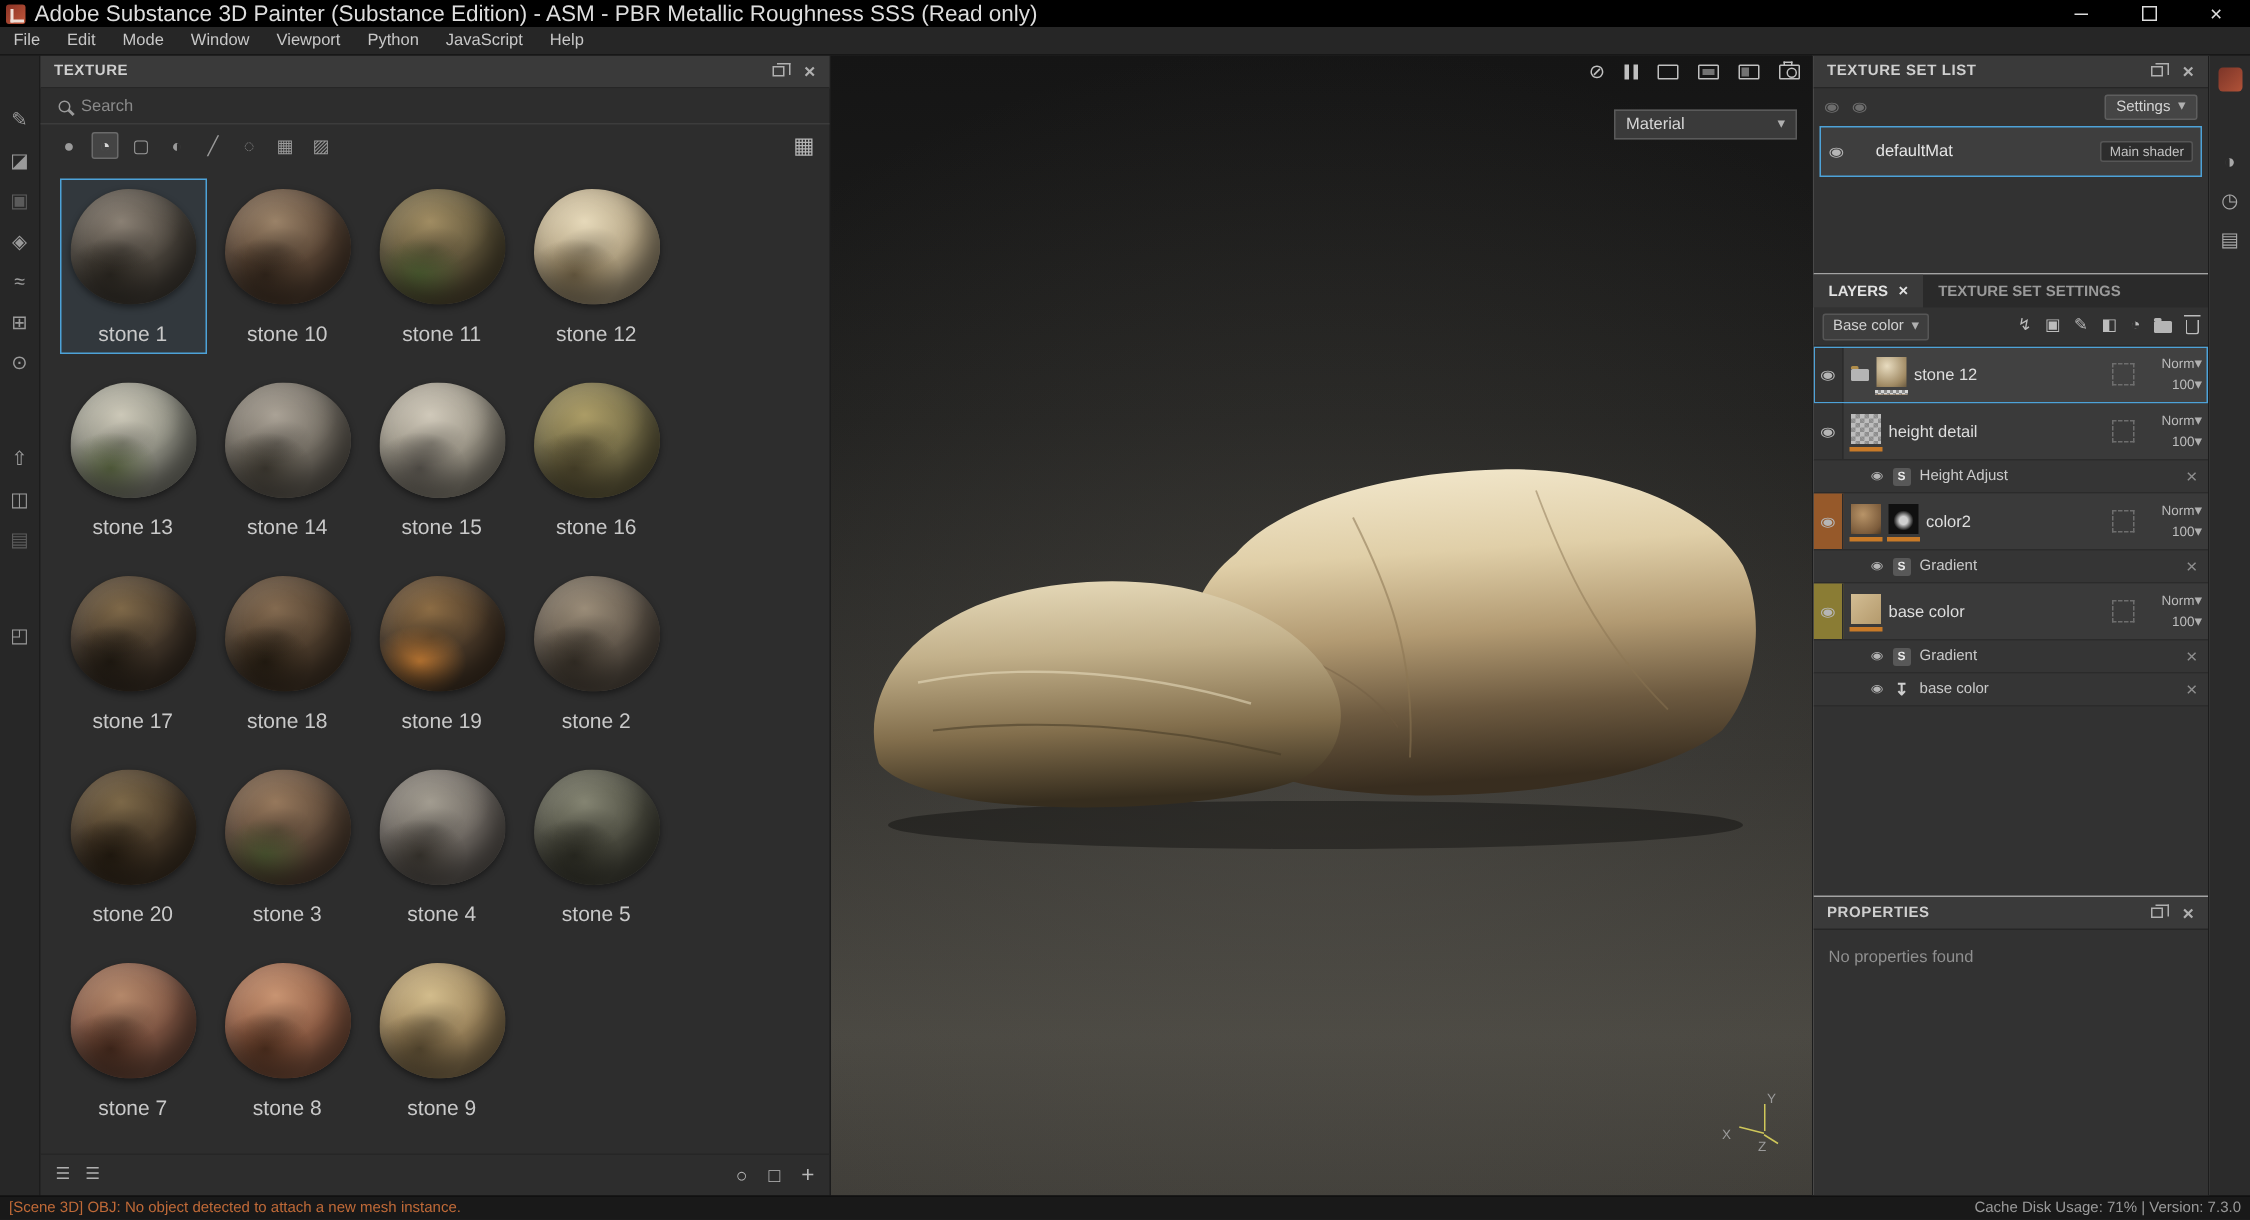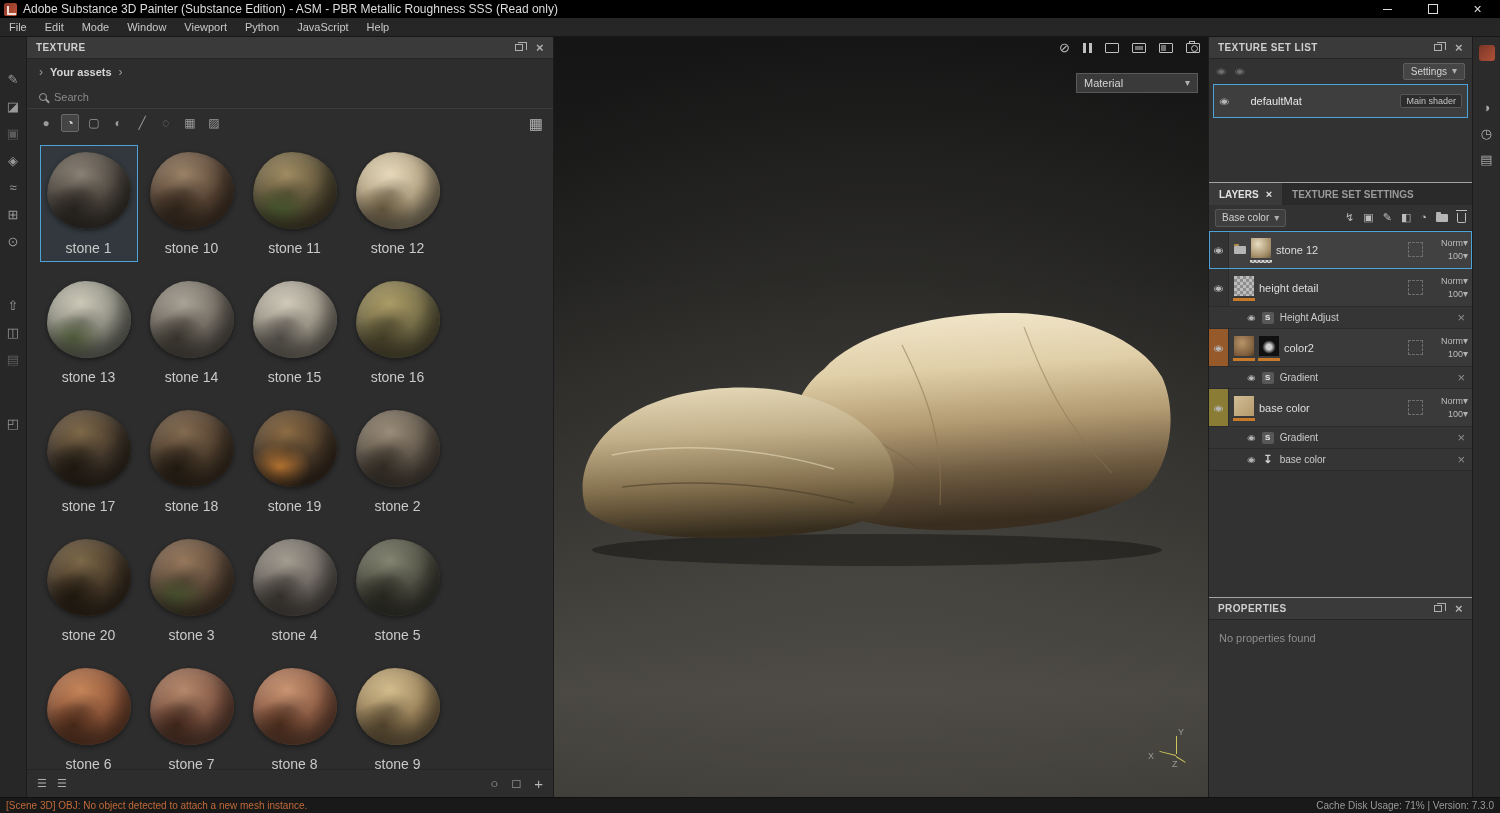--- a/index.html
+++ b/index.html
@@ -1,21 +1,21 @@
 <!DOCTYPE html>
 <html><head>
 <meta charset="utf-8">
 <style>
   *{margin:0;padding:0;box-sizing:border-box;}
   html,body{width:1500px;height:813px;overflow:hidden;}
   body{font-family:"Liberation Sans",sans-serif;background:#1e1e1e;color:#ccc;position:relative;}
   .ic{display:inline-flex;align-items:center;justify-content:center;font-style:normal;line-height:1;}
 
   
-  .titlebar{position:absolute;left:0;top:0;width:1500px;height:18px;background:#000;display:flex;align-items:center;font-size:12px;color:#ddd;z-index:10;}
+  .titlebar{position:absolute;left:0;top:0;width:1500px;height:18px;background:#000;display:flex;align-items:center;font-size:15px;color:#ddd;z-index:10;}
   .app-icon{width:13px;height:13px;margin:0 6px 0 4px;border-radius:2px;background:linear-gradient(135deg,#8a3326,#c0563a);position:relative;flex:none;}
   .app-icon::after{content:"";position:absolute;left:3px;top:3px;width:7px;height:7px;border-left:2px solid #f0e0d8;border-bottom:2px solid #f0e0d8;}
   .win-controls{margin-left:auto;display:flex;height:100%;}
   .win-btn{width:45px;height:100%;display:flex;align-items:center;justify-content:center;color:#ddd;font-size:11px;}
   .i-min::before{content:"";width:9px;height:1px;background:currentColor;display:block;}
   .i-max::before{content:"";width:8px;height:8px;border:1px solid currentColor;display:block;}
   .i-close-w::before{content:"\00d7";font-size:14px;}
 
   
   .menubar{position:absolute;left:0;top:18px;width:1500px;height:19px;background:#262626;border-bottom:1px solid #171717;display:flex;align-items:center;font-size:11px;color:#c8c8c8;z-index:9;}
@@ -202,25 +202,20 @@
 </div>
 
 <div class="assets-panel">
   <div class="panel-head">
     <span>TEXTURE</span>
     <span class="head-icons">
       <span class="ic i-float"></span>
       <span class="ic i-close"></span>
     </span>
   </div>
-  <div class="crumb-row">
-    <span class="ic i-chev"></span>
-    <span>Your assets</span>
-    <span class="ic i-chev"></span>
-  </div>
   <div class="search-row">
     <span class="ic i-search"></span>
     <input class="search-input" type="text" placeholder="Search" style="">
   </div>
   <div class="filter-row">
     <span class="filt">●</span>
     <span class="filt sel">◔</span>
     <span class="filt">▢</span>
     <span class="filt">◐</span>
     <span class="filt">╱</span>
@@ -287,24 +282,20 @@
           <div class="stone" style="--c1: #5c4838; --c2: #96785c; --c3: #4a5430;"></div>
           <div class="asset-label">stone 3</div>
         </div>
         <div class="asset-cell">
           <div class="stone" style="--c1: #6c6660; --c2: #a29c90; --c3: #38342e;"></div>
           <div class="asset-label">stone 4</div>
         </div>
         <div class="asset-cell">
           <div class="stone" style="--c1: #4c4c40; --c2: #848472; --c3: #2a2a22;"></div>
           <div class="asset-label">stone 5</div>
-        </div>
-        <div class="asset-cell">
-          <div class="stone" style="--c1: #8c5438; --c2: #c48458; --c3: #4c2c1a;"></div>
-          <div class="asset-label">stone 6</div>
         </div>
         <div class="asset-cell">
           <div class="stone" style="--c1: #7e5442; --c2: #b4886a; --c3: #42281c;"></div>
           <div class="asset-label">stone 7</div>
         </div>
         <div class="asset-cell">
           <div class="stone" style="--c1: #8e5c44; --c2: #c89472; --c3: #4c2e1e;"></div>
           <div class="asset-label">stone 8</div>
         </div>
         <div class="asset-cell">

